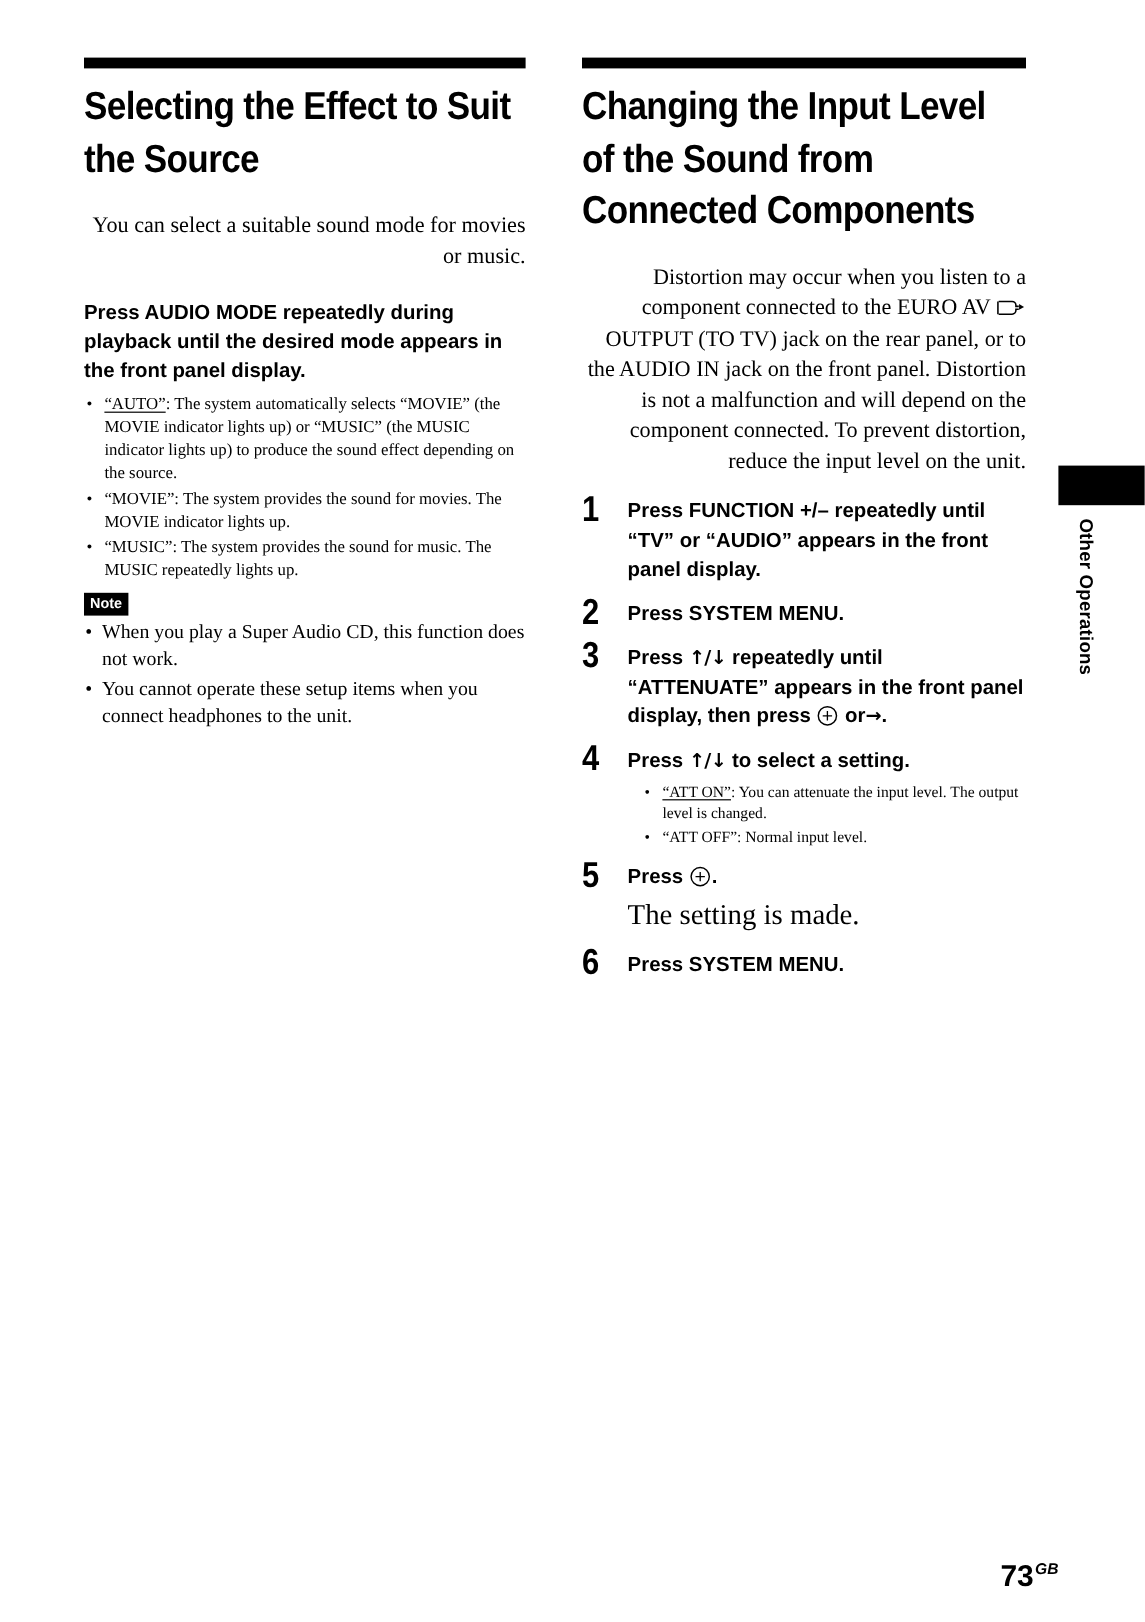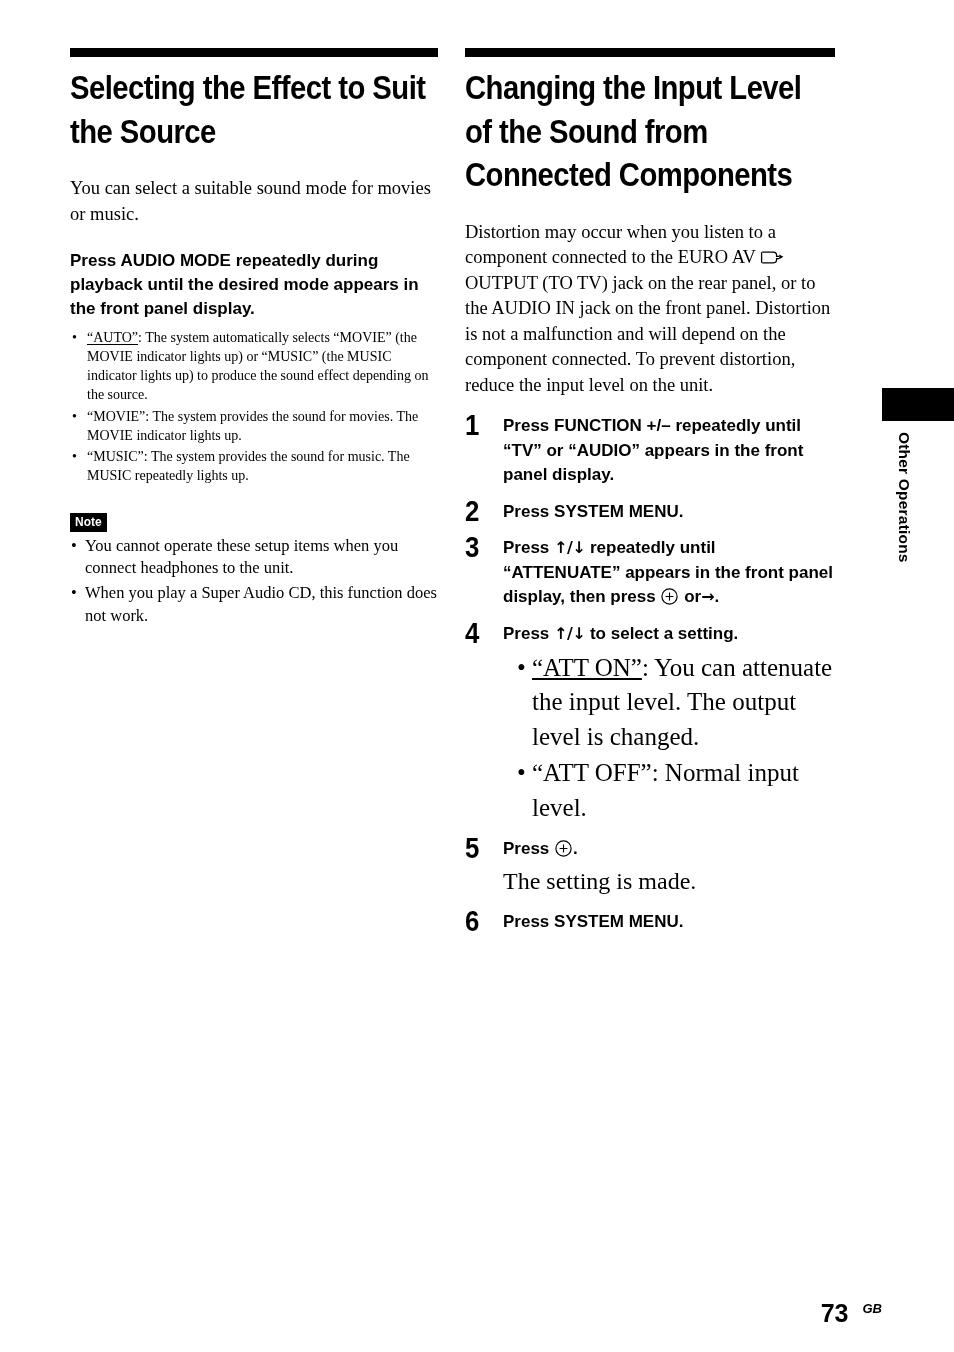--- a/index.html
+++ b/index.html
@@ -21,21 +21,21 @@
     inset: 0;
     text-decoration: underline;
   }
 
   
   .col {
     position: absolute;
     top: 48px;
   }
   .col-left  { left: 70px;  width: 368px; }
-  .col-right { left: 465px; width: 370px; }
+  .col-right { left: 485px; width: 370px; }
 
   
   .rule {
     height: 9px;
     background: #000;
     margin: 0 0 10px 0;
   }
   .section-title {
     font-family: "Liberation Sans", sans-serif;
     font-weight: bold;
@@ -47,21 +47,21 @@
     transform-origin: left top;
     width: 111%;
   }
 
   
   .body-para {
     font-size: 18.5px;
     line-height: 1.38;
     margin: 18px 0 0 0;
   }
-  .lead-para { margin-top: 22px; }
+  .lead-para { margin-top: 22px; text-align: right; }
 
   .sub-head {
     font-family: "Liberation Sans", sans-serif;
     font-weight: bold;
     font-size: 17px;
     line-height: 1.42;
     margin: 22px 0 0 0;
   }
 
   ul.bullets {
@@ -78,21 +78,21 @@
   }
   ul.bullets > li::before {
     content: "\2022";
     position: absolute;
     left: 2px;
     top: 0;
   }
   .u { text-decoration: underline; text-underline-offset: 2px; }
 
   
-  .note-block { margin-top: 26px; }
+  .note-block { margin-top: 8px; }
   .note-badge {
     display: inline-block;
     background: #000;
     color: #fff;
     font-family: "Liberation Sans", sans-serif;
     font-weight: bold;
     font-size: 12px;
     line-height: 1;
     padding: 3px 5px 4px 5px;
   }
@@ -146,21 +146,21 @@
     font-size: 24px;
     line-height: 1.38;
     margin-top: 4px;
   }
   ul.step-bullets {
     list-style: none;
     margin: 5px 0 0 12px;
     padding: 0;
   }
   ul.step-bullets > li {
-    font-size: 25px;
+    font-size: 13px;
     line-height: 1.375;
     padding-left: 17px;
     position: relative;
     margin-top: 2px;
   }
   ul.step-bullets > li::before {
     content: "\2022";
     position: absolute;
     left: 2px;
     top: 0;
@@ -217,21 +217,21 @@
     font-family: "Liberation Sans", sans-serif;
     font-weight: bold;
     font-size: 25px;
     line-height: 1;
   }
   .folio sup {
     font-size: 13px;
     font-style: italic;
     font-weight: bold;
     vertical-align: super;
-    margin-left: 14px;
+    margin-left: 1px;
   }
 </style>
 </head>
 <body>
 
 <div class="page">
 
   <div class="col col-left">
 
     <div class="rule"></div>
@@ -249,22 +249,22 @@
         <span>“MOVIE”: The system provides the sound for movies. The MOVIE indicator lights up.</span>
       </li>
       <li>
         <span>“MUSIC”: The system provides the sound for music. The MUSIC repeatedly lights up.</span>
       </li>
     </ul>
 
     <div class="note-block">
       <span class="note-badge">Note</span>
       <ul class="note-list">
+        <li>When you play a Super Audio CD, this function does not work.</li>
         <li>You cannot operate these setup items when you connect headphones to the unit.</li>
-        <li>When you play a Super Audio CD, this function does not work.</li>
       </ul>
     </div>
 
   </div>
 
   <div class="col col-right">
 
     <div class="rule"></div>
     <h1 class="section-title">Changing the Input Level of the Sound from Connected Components</h1>
 

